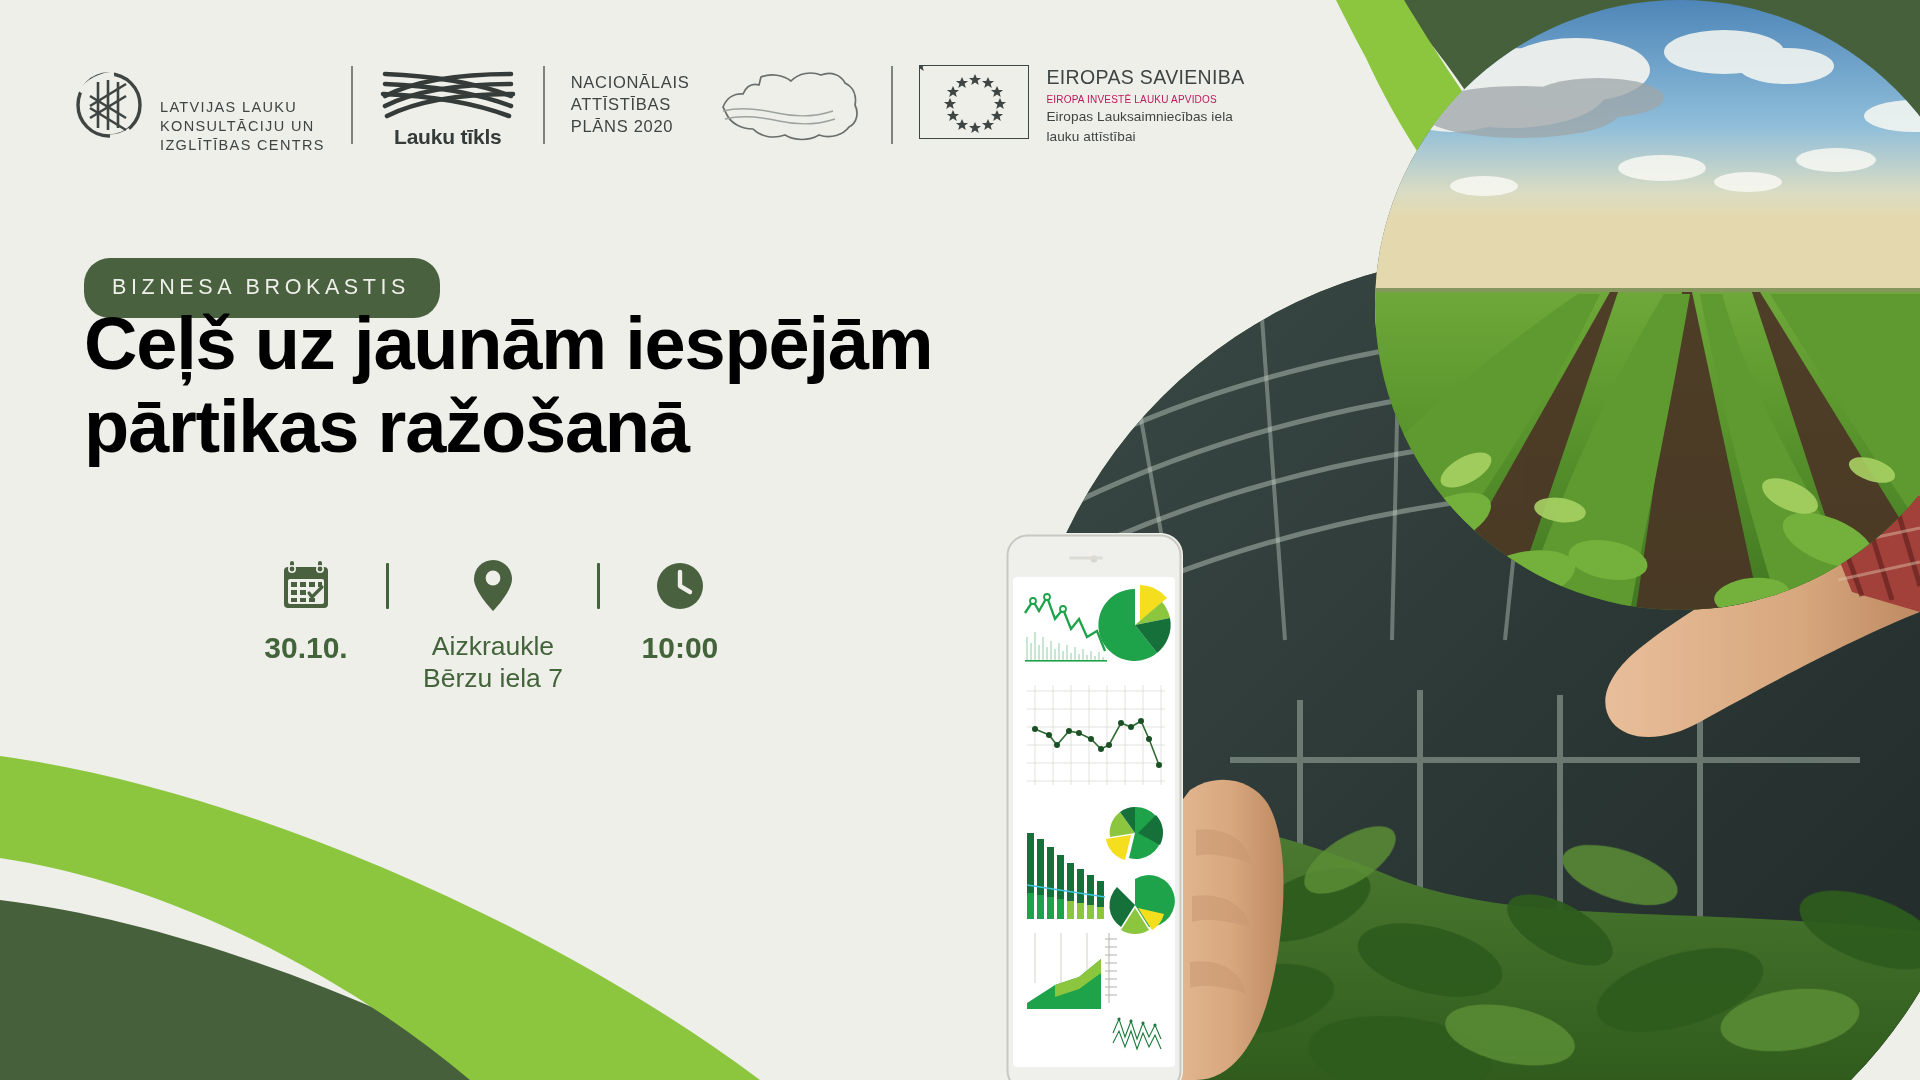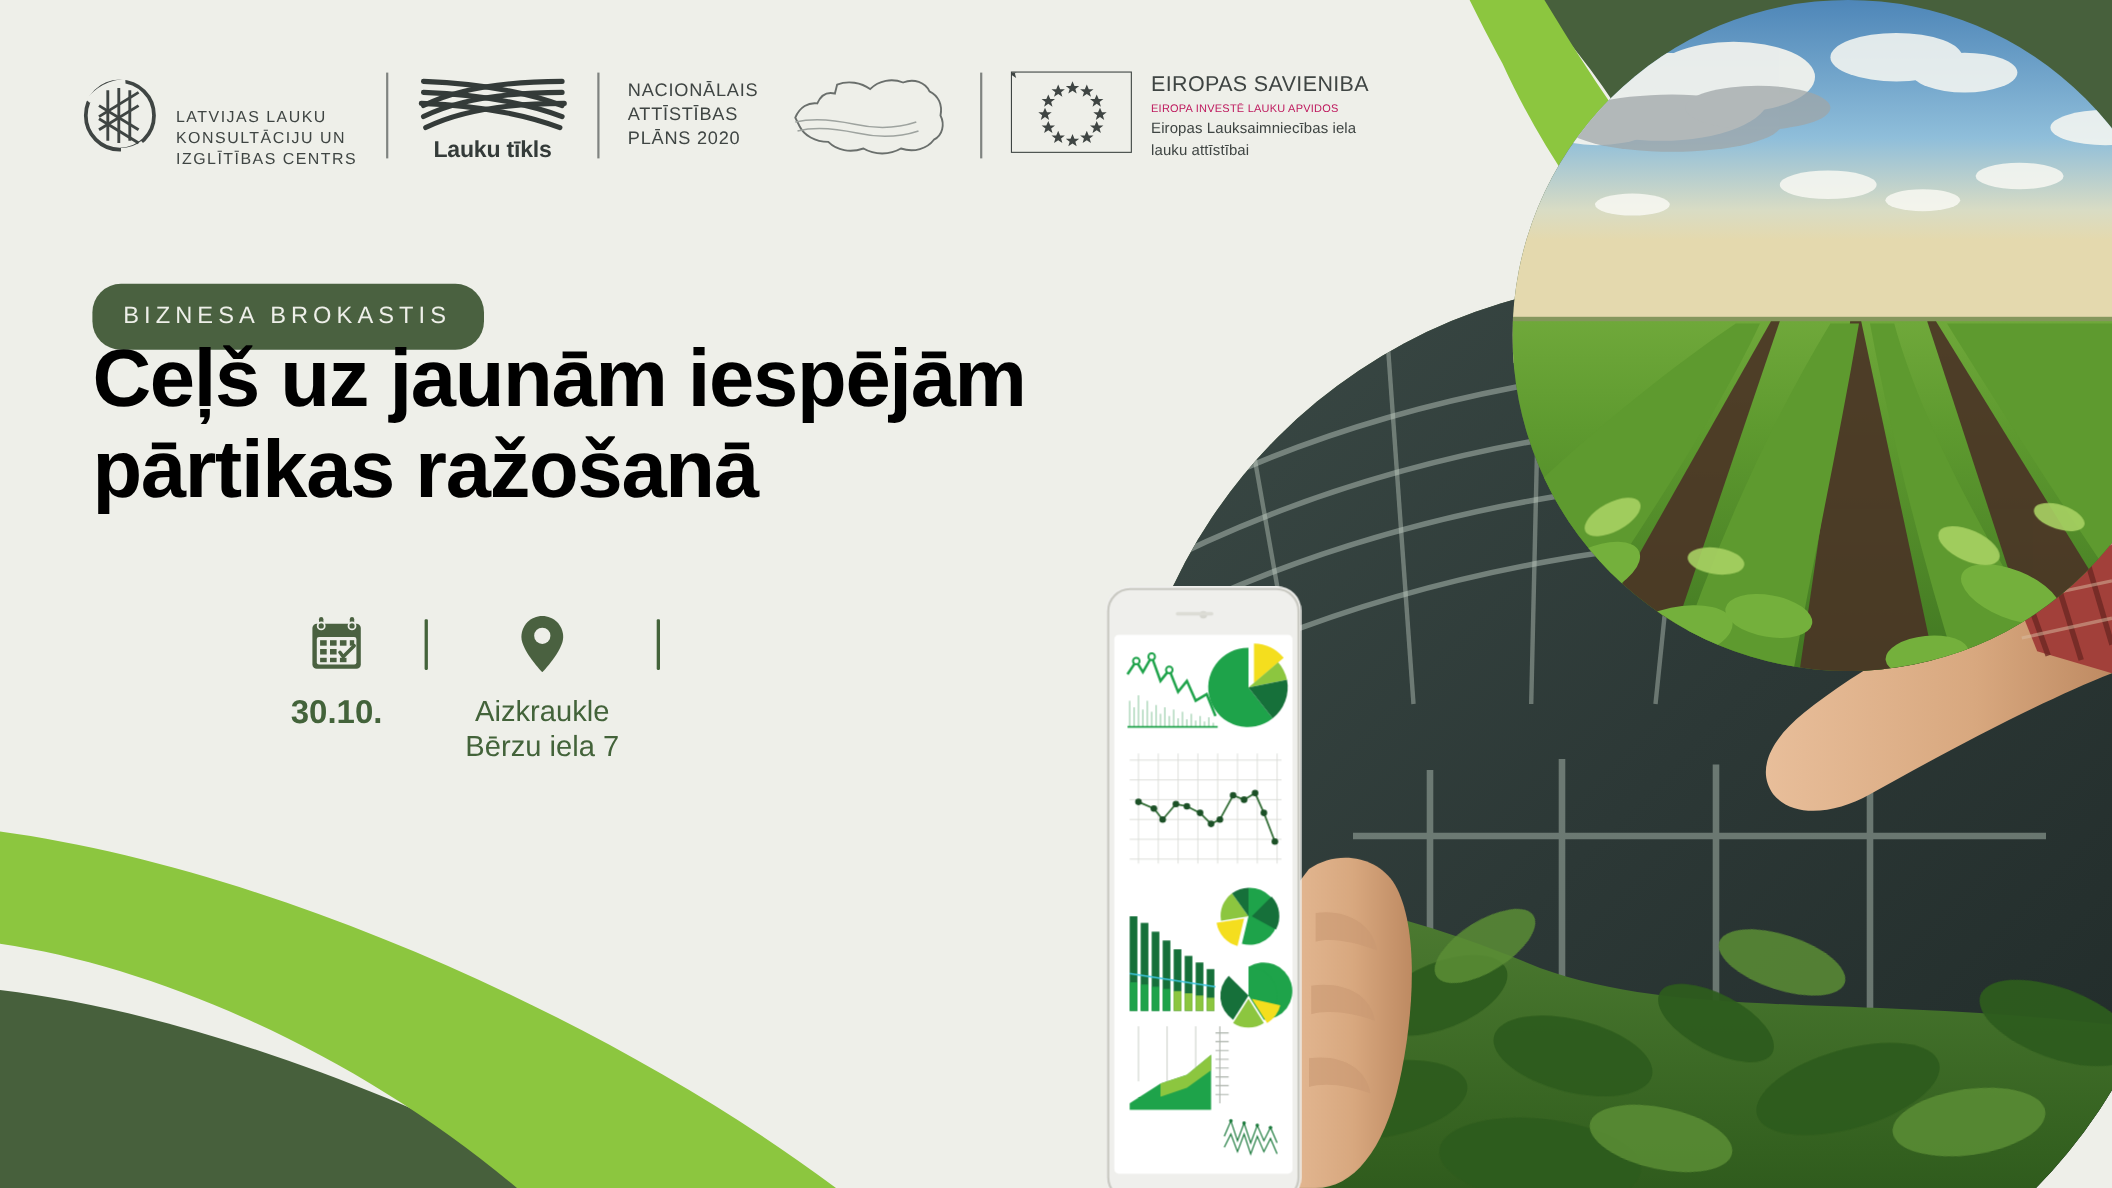--- a/index.html
+++ b/index.html
@@ -594,15 +594,24 @@
         </svg>
       </div>
       <div class="infolabel sm">
         <div>Aizkraukle</div>
         <div>Bērzu iela 7</div>
       </div>
     </div>
 
     <div class="isep"></div>
 
+    <div class="infoitem">
+      <div class="infoicon">
+        <svg width="50" height="50" viewBox="0 0 50 50">
+          <circle cx="25" cy="25" r="23" fill="#4A6140"></circle>
+          <path d="M25,11 L25,25 L35,31" fill="none" stroke="#EEEFE9" stroke-width="4.4" stroke-linecap="round" stroke-linejoin="round"></path>
+        </svg>
+      </div>
+      <div class="infolabel">10:00</div>
+    </div>
   </div>
 
 </div>
 
 </body></html>

